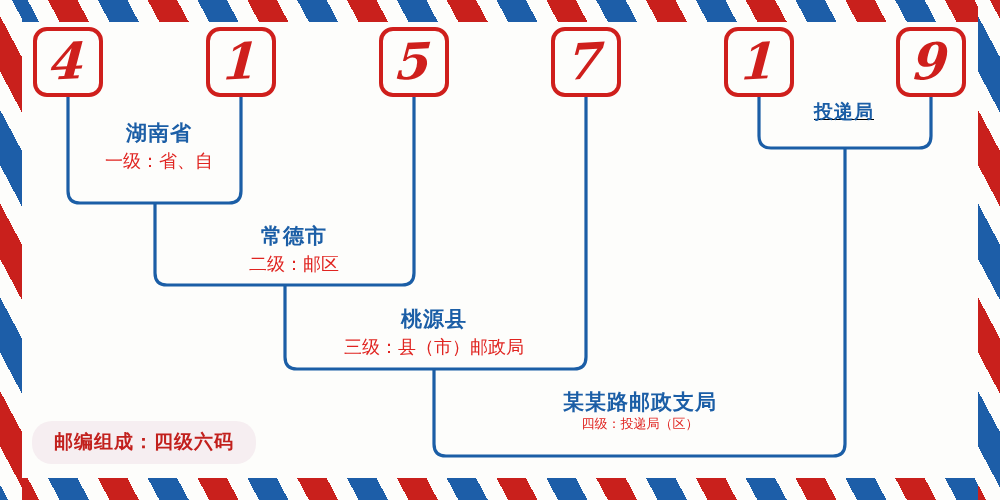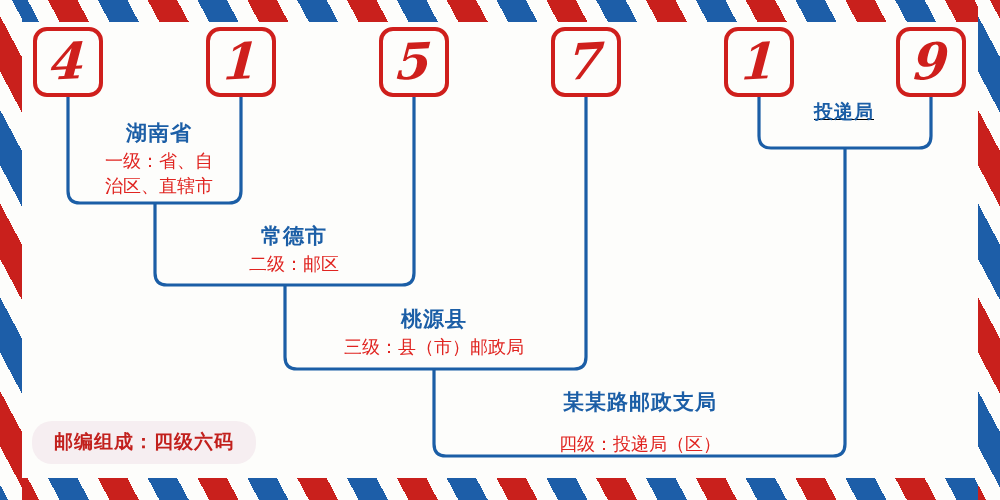--- a/index.html
+++ b/index.html
@@ -131,21 +131,21 @@
   #g-level2 { left: 185px; top: 222px; width: 218px; }
   #g-level2 .lbl-title { font-size: 21px; }
   #g-level2 .lbl-sub   { font-size: 18px; line-height: 1.28; margin-top: 2px; }
 
   #g-level3 { left: 300px; top: 305px; width: 268px; }
   #g-level3 .lbl-title { font-size: 21px; }
   #g-level3 .lbl-sub   { font-size: 18px; line-height: 1.28; margin-top: 2px; }
 
   #g-level4 { left: 470px; top: 388px; width: 340px; }
   #g-level4 .lbl-title { font-size: 21px; font-family: Liberation Mono, monospace; }
-  #g-level4 .lbl-sub   { font-size: 18px; line-height: 1.28; margin-top: 16px; }
+  #g-level4 .lbl-sub   { font-size: 13px; line-height: 1.28; margin-top: 0; }
 
   #g-delivery { left: 760px; top: 99px; width: 168px; text-decoration: underline; }
   #g-delivery .lbl-title { font-size: 19px; }
 
   
   #footer-badge {
     position: absolute;
     left: 32px;
     top: 421px;
     padding: 8px 22px 9px 22px;
@@ -217,21 +217,20 @@
       <span class="digit-glyph">1</span>
     </div>
     <div class="digit-box" style="left:896px;top:27px;">
       <span class="digit-glyph">9</span>
     </div>
   </div>
 
   <div class="label-group" id="g-level1">
     <div class="lbl-title">湖南省</div>
     <div class="lbl-sub">一级：省、自</div>
-    <div class="lbl-sub">治区、直辖市</div>
   </div>
 
   <div class="label-group" id="g-level3">
     <div class="lbl-title">桃源县</div>
     <div class="lbl-sub">三级：县（市）邮政局</div>
   </div>
 
   <div class="label-group" id="g-level2">
     <div class="lbl-title">常德市</div>
     <div class="lbl-sub">二级：邮区</div>

